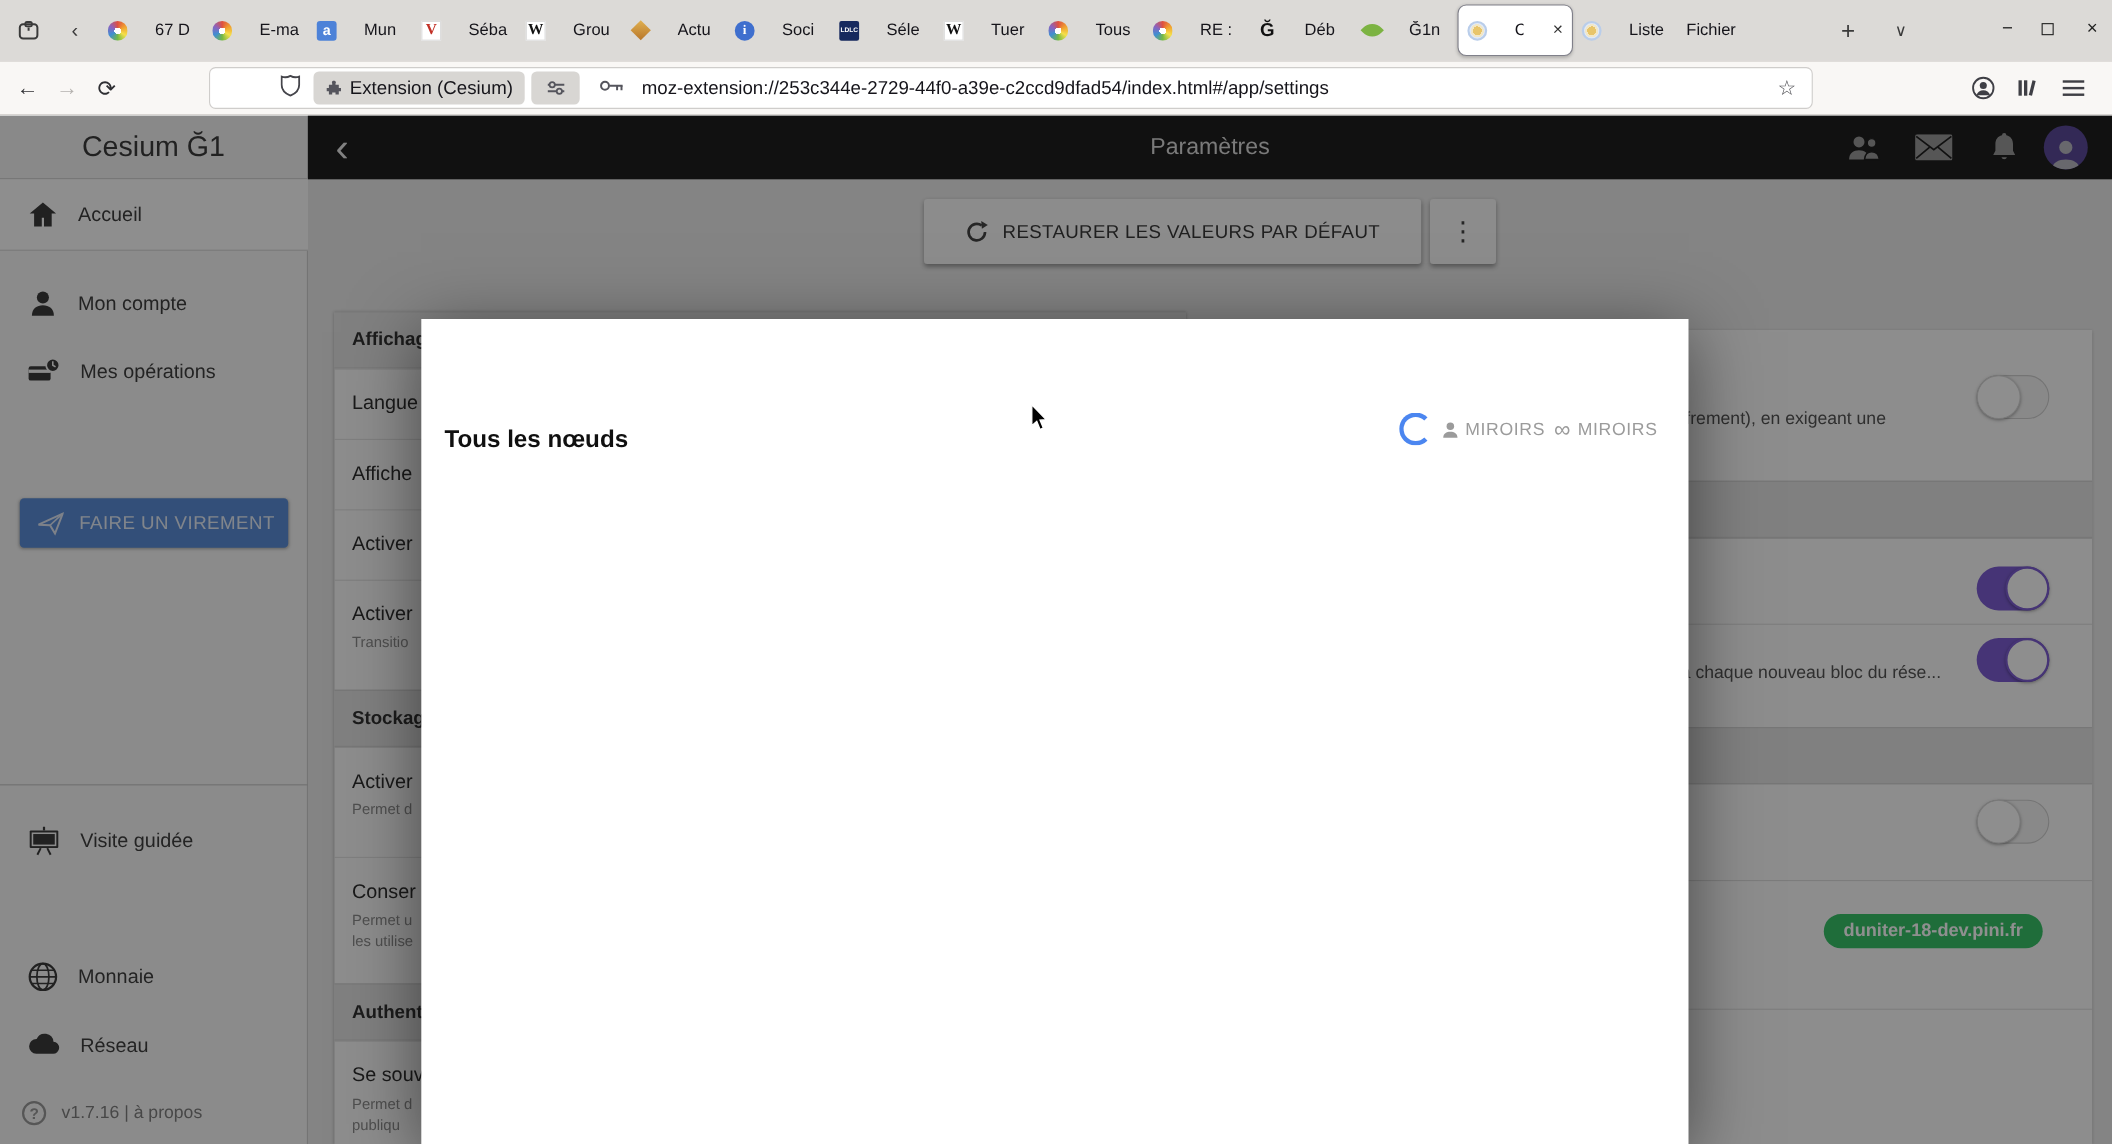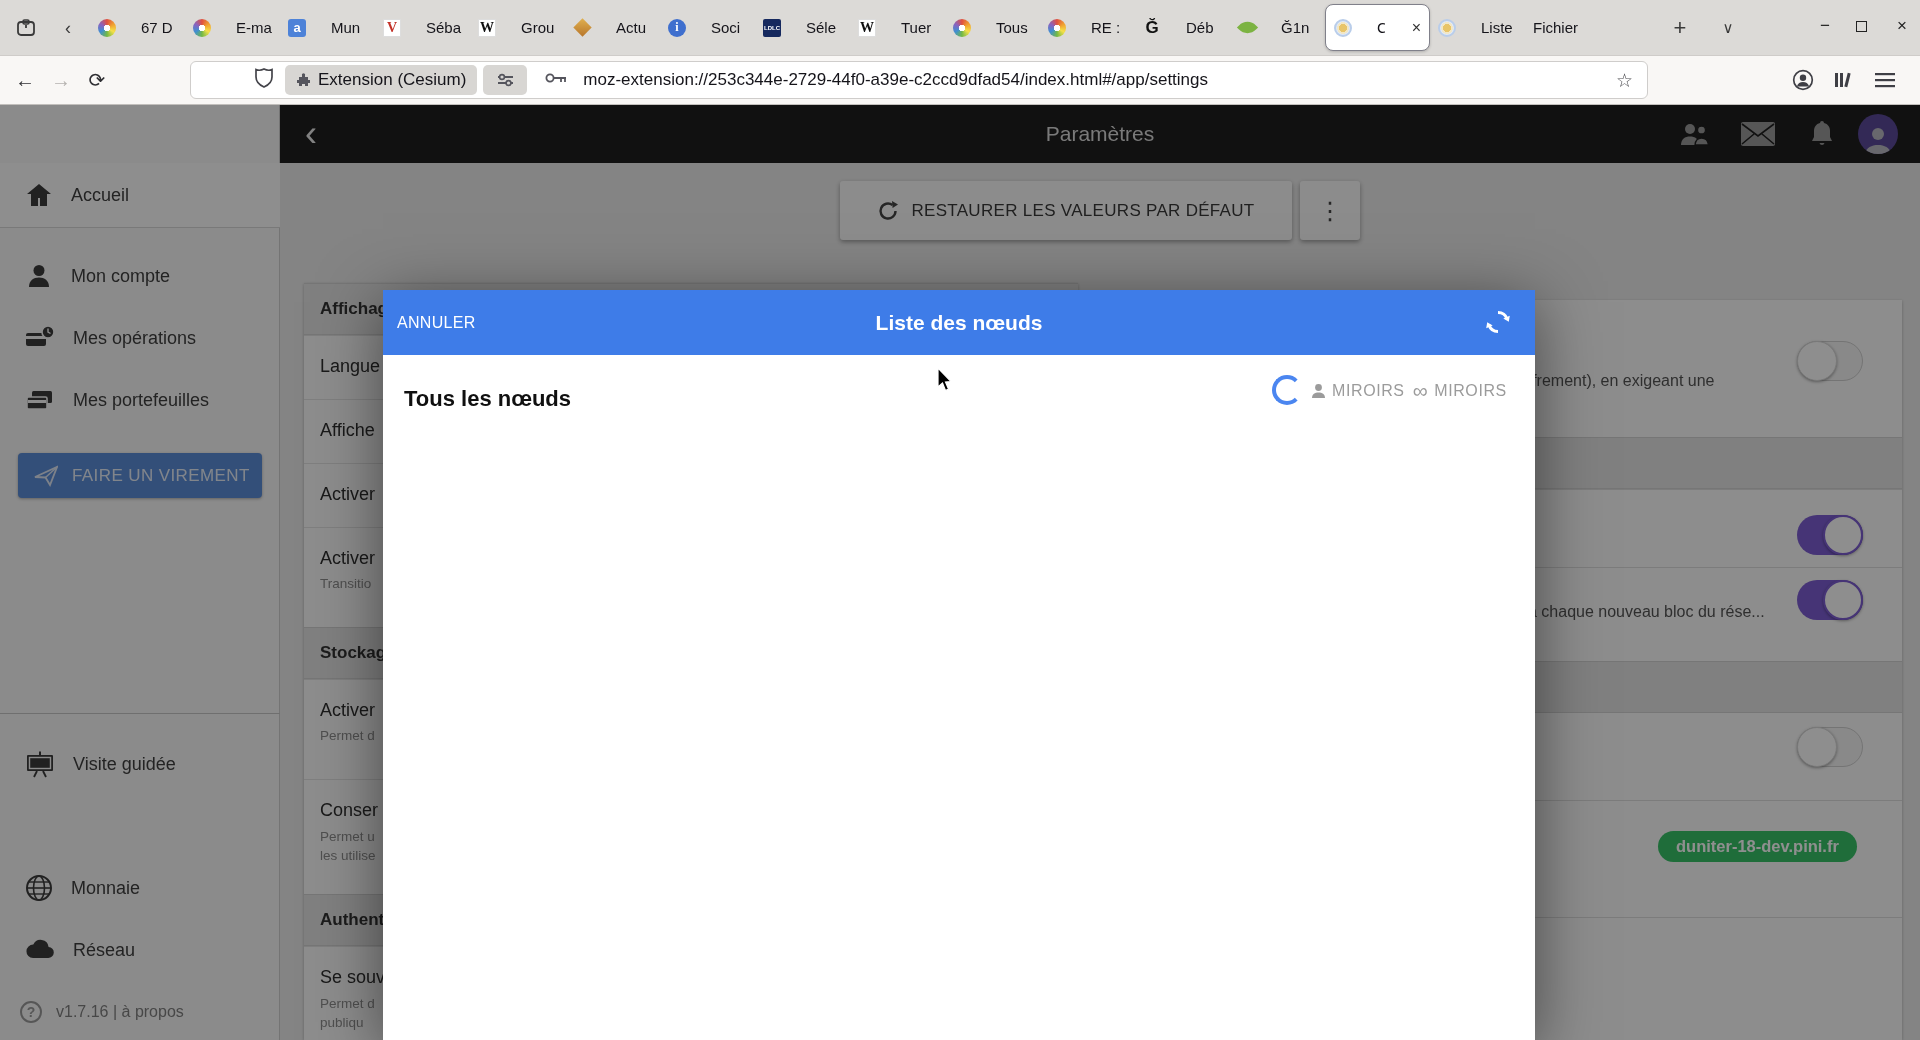--- a/index.html
+++ b/index.html
@@ -280,20 +280,21 @@
           <rect y="1" width="20" height="2.2" fill="#3f3f45"></rect>
           <rect y="7" width="20" height="2.2" fill="#3f3f45"></rect>
           <rect y="13" width="20" height="2.2" fill="#3f3f45"></rect>
         </svg>
     </div>
   </div>
 
   <div class="viewport">
 
     <aside class="sidebar">
+      <div class="side-head">Cesium Ğ1</div>
 
       <div class="side-item active" style="top:58px;height:65px">
         <svg width="30" height="30" viewBox="0 0 30 30">
             <path d="M15 4 3 14h4v12h7v-8h2v8h7V14h4z" fill="#3c3c3c"></path>
           </svg>
         <span>Accueil</span>
       </div>
       <div class="side-item" style="top:140px">
         <svg width="30" height="30" viewBox="0 0 30 30">
             <circle cx="15" cy="9.5" r="5.5" fill="#3c3c3c"></circle>
@@ -302,28 +303,20 @@
         <span>Mon compte</span>
       </div>
       <div class="side-item" style="top:202px">
         <svg width="32" height="30" viewBox="0 0 32 30">
             <rect x="2" y="10" width="20" height="13" rx="2" fill="#3c3c3c"></rect>
             <rect x="2" y="13" width="20" height="3" fill="#f8f8f8"></rect>
             <circle cx="24" cy="9" r="6" fill="#3c3c3c" stroke="#f8f8f8" stroke-width="1.6"></circle>
             <path d="M24 5.5V9l2.5 1.5" stroke="#f8f8f8" stroke-width="1.4" fill="none"></path>
           </svg>
         <span>Mes opérations</span>
-      </div>
-      <div class="side-item" style="top:264px">
-        <svg width="32" height="30" viewBox="0 0 32 30">
-            <rect x="8" y="6" width="20" height="12" rx="1.5" fill="#3c3c3c"></rect>
-            <rect x="3" y="12" width="20" height="12" rx="1.5" fill="#3c3c3c" stroke="#f8f8f8" stroke-width="1.6"></rect>
-            <rect x="4" y="15" width="18" height="3" fill="#f8f8f8"></rect>
-          </svg>
-        <span>Mes portefeuilles</span>
       </div>
 
       <div class="transfer">
         <svg width="24" height="22" viewBox="0 0 24 22">
             <path d="M1 12 23 2l-7 18-4.5-7.5z" fill="none" stroke="#dfe7f5" stroke-width="1.8"></path>
             <path d="M11.5 12.5 23 2" stroke="#dfe7f5" stroke-width="1.5"></path>
           </svg>
         <span>FAIRE UN VIREMENT</span>
       </div>
 
@@ -459,32 +452,20 @@
       <div class="hr" style="top:500px"></div>
       <div class="badge" style="left:540px;top:531px">duniter-18-dev.pini.fr</div>
 
       <div class="hr" style="top:617px"></div>
 
     </div>
 
     <div class="dim"></div>
 
     <section class="modal">
-      <div class="modal-head">
-        <span class="cancel">ANNULER</span>
-        <div class="modal-title">Liste des nœuds</div>
-        <span class="sync">
-          <svg width="30" height="30" viewBox="0 0 30 30">
-              <path d="M15 5.5a9.5 9.5 0 0 1 9 6.5" fill="none" stroke="#fff" stroke-width="3"></path>
-              <polygon points="25.8,14.7 20.3,11.5 26.8,8.7" fill="#fff"></polygon>
-              <path d="M15 24.5a9.5 9.5 0 0 1-9-6.5" fill="none" stroke="#fff" stroke-width="3"></path>
-              <polygon points="4.2,15.3 9.7,18.5 3.2,21.3" fill="#fff"></polygon>
-            </svg>
-        </span>
-      </div>
       <div class="modal-h2">Tous les nœuds</div>
       <div class="spinner"></div>
       <div class="filters">
         <span class="grp">
           <svg width="15" height="16" viewBox="0 0 15 16">
               <circle cx="7.5" cy="4.5" r="3.4" fill="#9b9b9b"></circle>
               <path d="M1 15c0-4 3-5.6 6.5-5.6S14 11 14 15z" fill="#9b9b9b"></path>
             </svg>
           <span>MIROIRS</span>
         </span>

